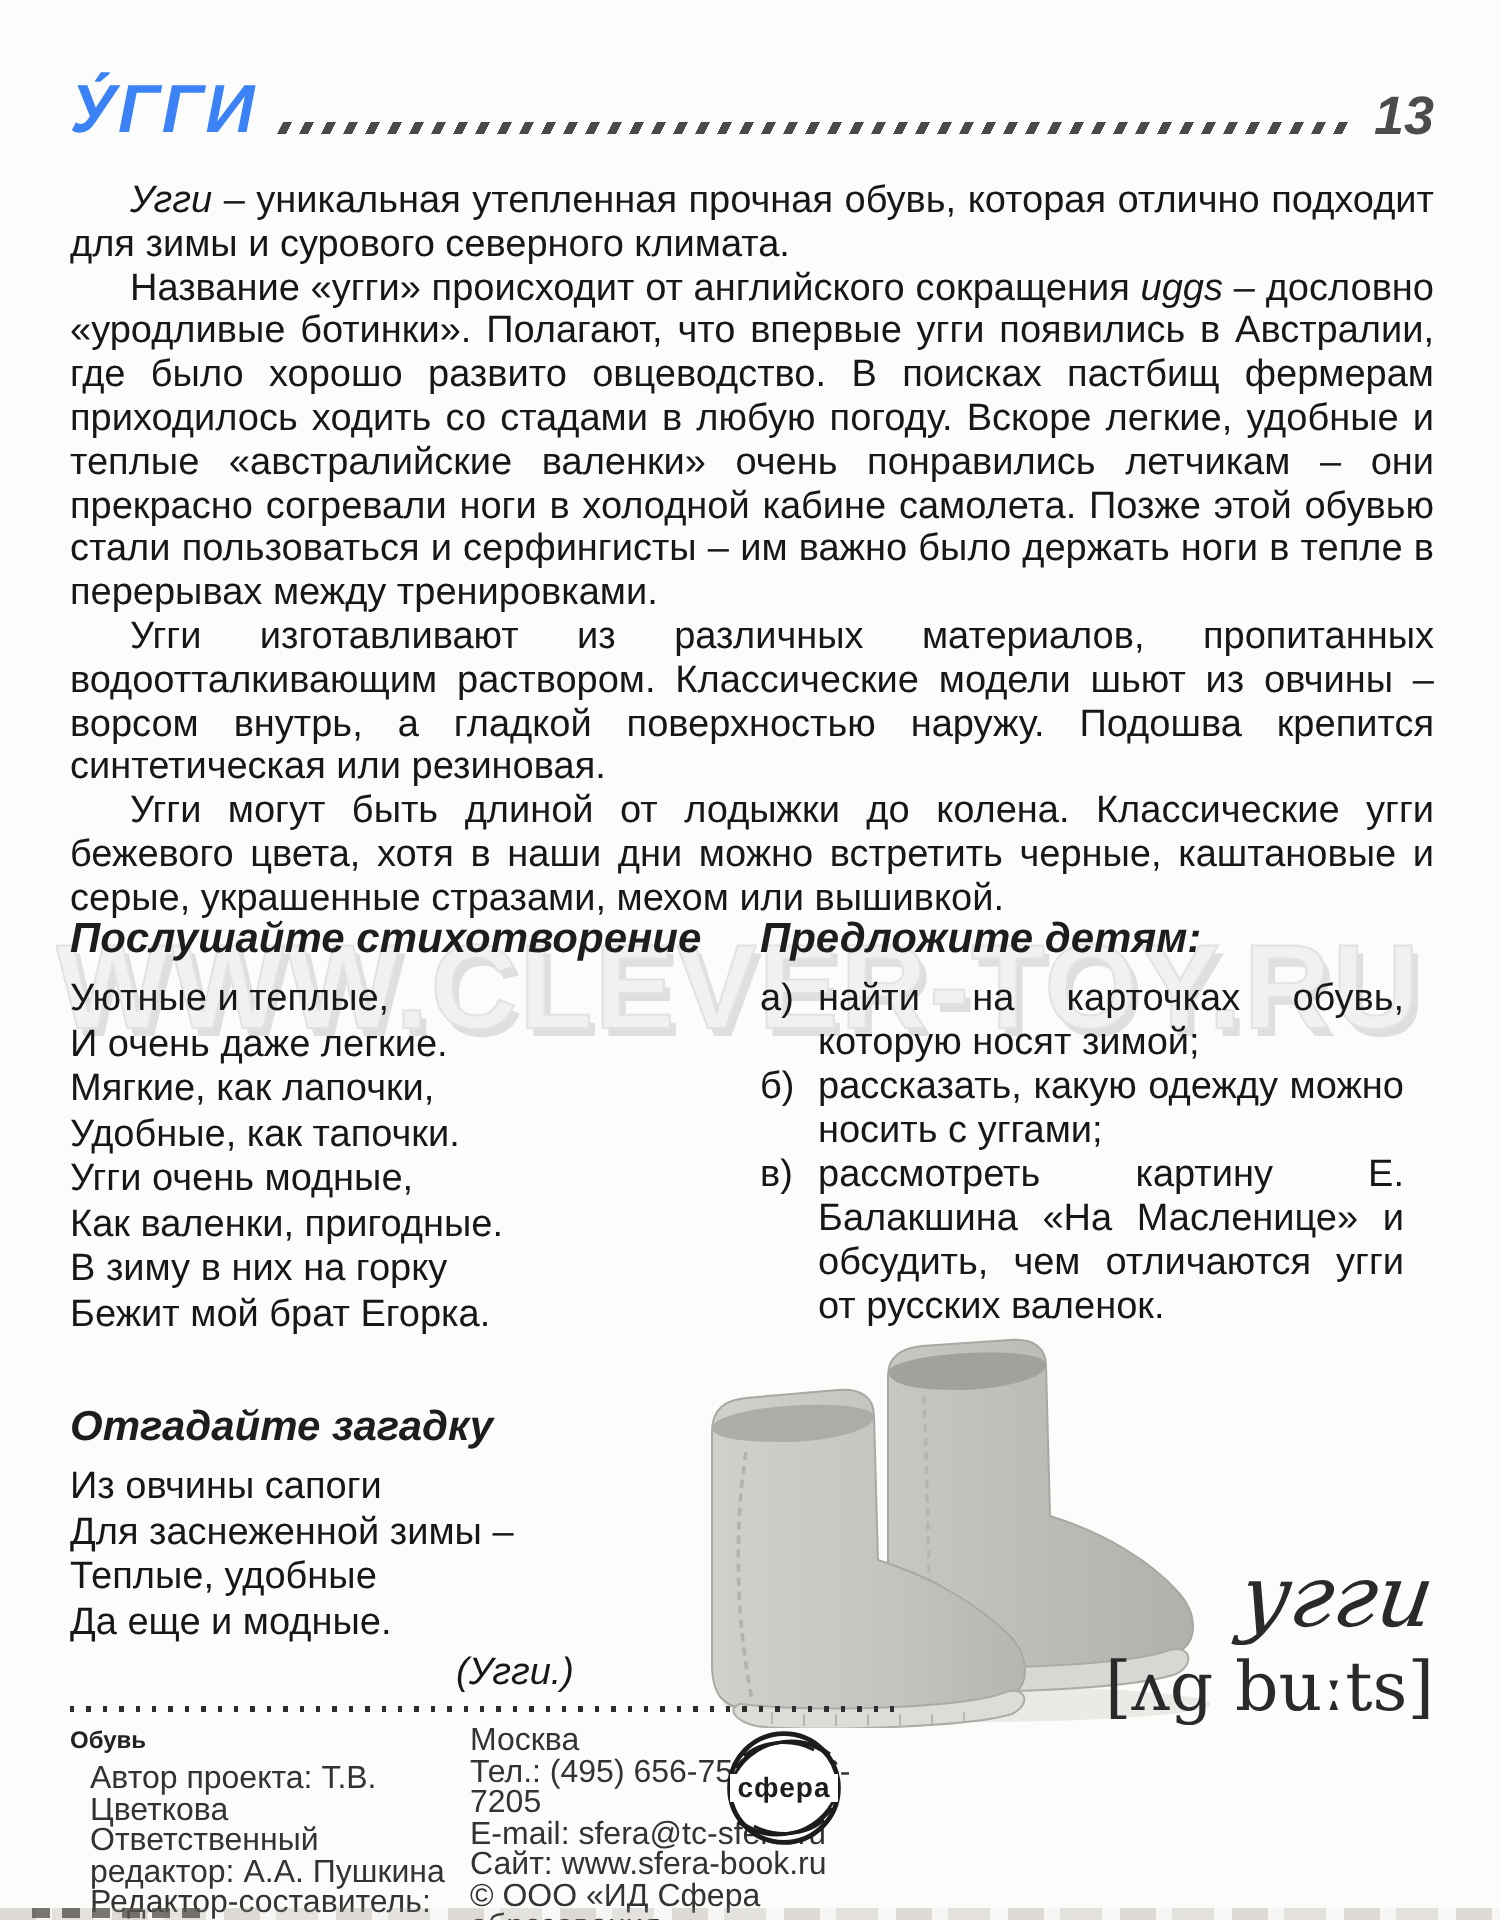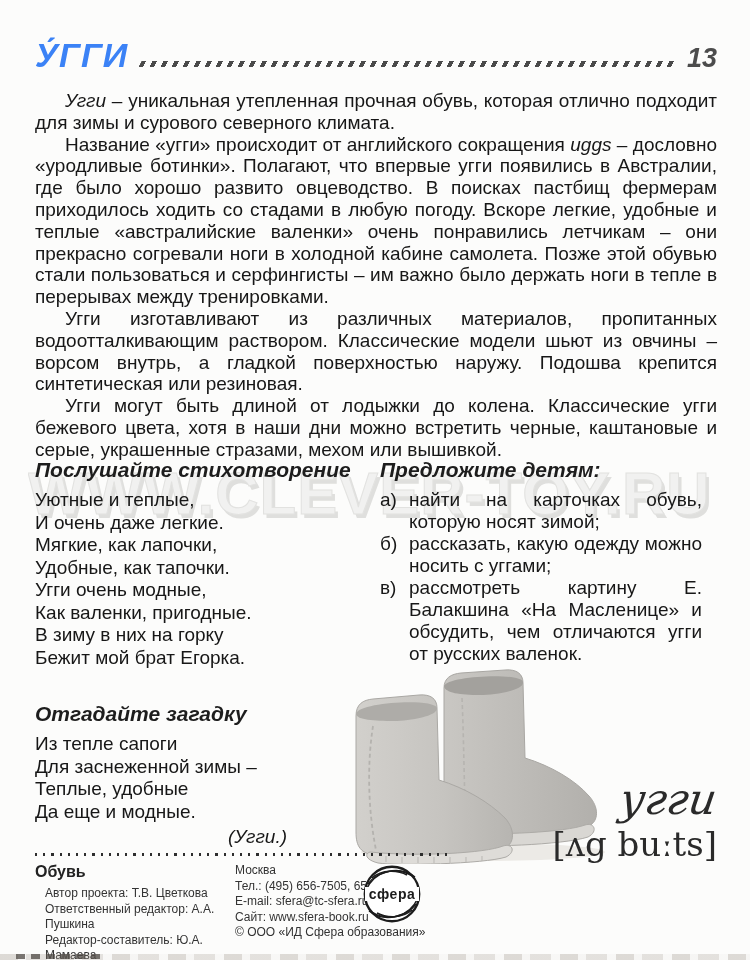--- a/index.html
+++ b/index.html
@@ -72,22 +72,22 @@
   .vocab-tr{
     font-family:"DejaVu Serif",serif;font-size:34px;line-height:40px;margin-top:2px;color:#2a2a2a;
   }
   
   .footer{position:absolute;left:35px;top:853px;width:412px;z-index:2;}
   .footer-rule{
     height:3px;width:412px;margin-bottom:7px;
     background:repeating-linear-gradient(90deg,#2e2e2e 0 2.2px,transparent 2.2px 8.2px);
   }
   .footer-cols{display:grid;grid-template-columns:190px 1fr;column-gap:0;}
-  .footer-series{font-size:16px;font-weight:bold;color:#222;margin-bottom:5px;}
-  .footer-line{font-size:12px;line-height:15.5px;color:#333;padding-left:10px;}
+  .footer-series{font-size:12px;font-weight:bold;color:#222;margin-bottom:5px;}
+  .footer-line{font-size:16px;line-height:15.5px;color:#333;padding-left:10px;}
   .logo{position:absolute;left:362px;top:864px;width:60px;height:60px;z-index:2;}
   
   .cut-strip{
     position:absolute;left:0;right:0;bottom:0;height:6px;z-index:3;
     background:repeating-linear-gradient(90deg,
       rgba(150,140,128,.30) 0 18px,rgba(150,140,128,.06) 18px 26px,
       rgba(150,140,128,.24) 26px 47px,rgba(150,140,128,.04) 47px 56px);
   }
   .cut-dark{
     position:absolute;left:16px;top:0;height:5px;width:86px;opacity:.75;
@@ -122,21 +122,21 @@
           <div class="poem-line">И очень даже легкие.</div>
           <div class="poem-line">Мягкие, как лапочки,</div>
           <div class="poem-line">Удобные, как тапочки.</div>
           <div class="poem-line">Угги очень модные,</div>
           <div class="poem-line">Как валенки, пригодные.</div>
           <div class="poem-line">В зиму в них на горку</div>
           <div class="poem-line">Бежит мой брат Егорка.</div>
         </div>
       <h3 class="sec-head riddle-head">Отгадайте загадку</h3>
       <div>
-          <div class="riddle-line">Из тепле сапоги</div>
+          <div class="riddle-line">Из овчины сапоги</div>
           <div class="riddle-line">Для заснеженной зимы –</div>
           <div class="riddle-line">Теплые, удобные</div>
           <div class="riddle-line">Да еще и модные.</div>
         </div>
       <div class="riddle-answer">(Угги.)</div>
     </div>
     <div>
       <h3 class="sec-head">Предложите детям:</h3>
       <div>
           <div class="task-item">

